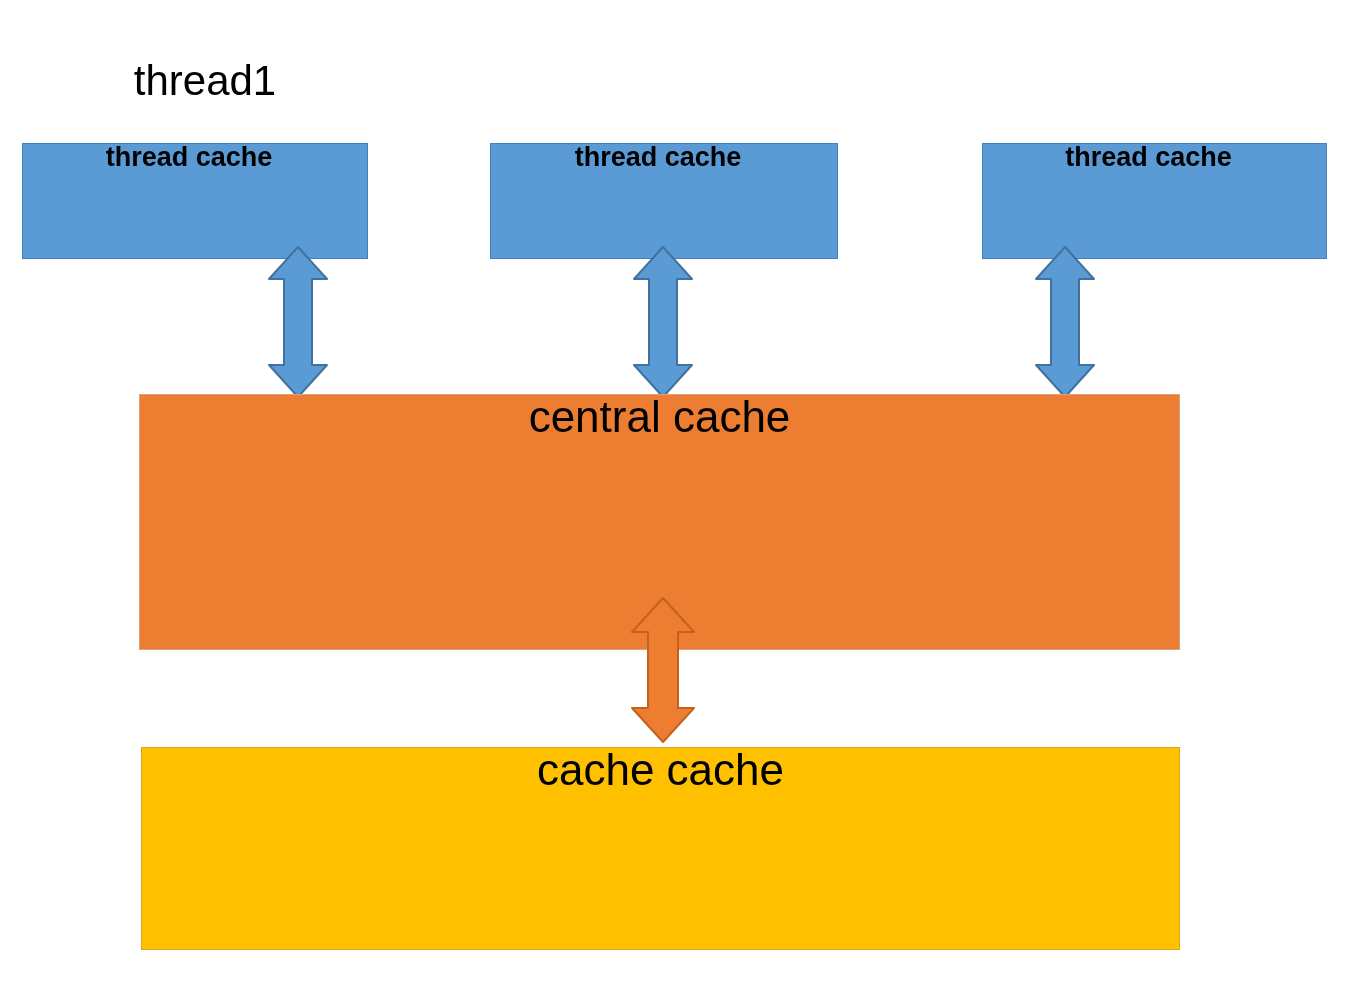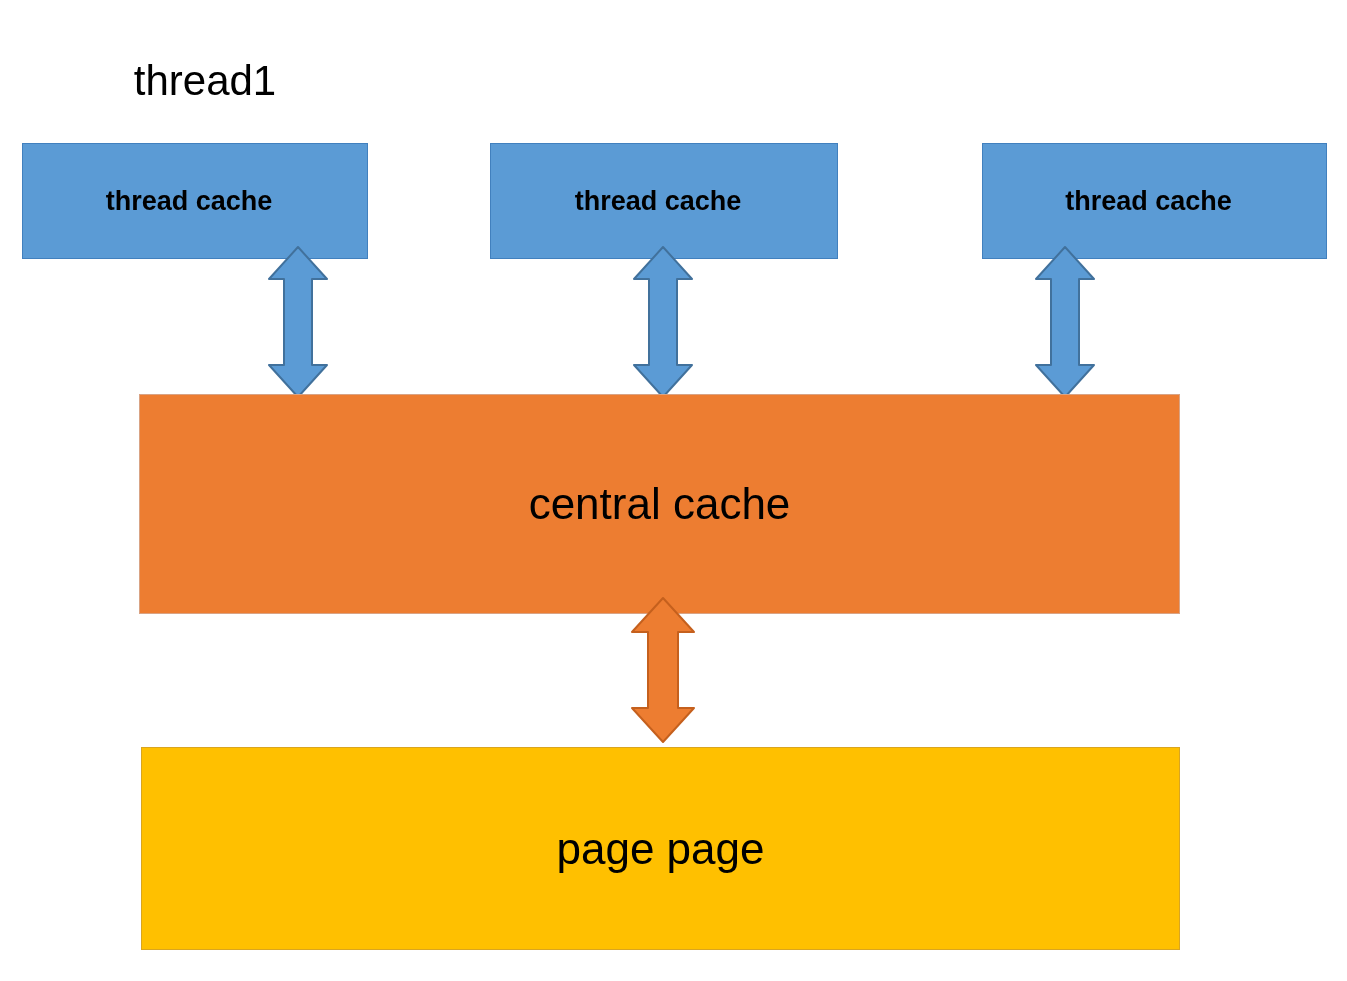--- a/index.html
+++ b/index.html
@@ -25,21 +25,20 @@
     text-align: center;
     white-space: nowrap;
     transform: translateX(-50%);
     font-weight: 400;
     margin-top: 40px;
   }
   .box {
     position: absolute;
     box-sizing: border-box;
     display: flex;
-    align-items: center;
     justify-content: center;
   }
   .thread-cache-box {
     background: #5B9BD5;
     border: 1px solid #4180BE;
   }
   .thread-cache-label {
     font-size: 27px;
     font-weight: bold;
     color: #000000;
@@ -100,27 +99,27 @@
       <polygon points="33,2 62,34 47,34 47,120 62,120 33,152 4,120 19,120 19,34 4,34" fill="#5B9BD5" stroke="#41719C" stroke-width="2" stroke-linejoin="round"></polygon>
     </svg>
   </div>
 
   <div class="arrow" style="left:1065px; top:245px;">
     <svg width="66" height="154" viewBox="0 0 66 154" aria-hidden="true">
       <polygon points="33,2 62,34 47,34 47,120 62,120 33,152 4,120 19,120 19,34 4,34" fill="#5B9BD5" stroke="#41719C" stroke-width="2" stroke-linejoin="round"></polygon>
     </svg>
   </div>
 
-  <div class="box central-cache-box" style="left:139px; top:394px; width:1041px; height:220px;">
+  <div class="box central-cache-box" style="left:139px; top:394px; width:1041px; height:256px;">
     <span class="big-label">central cache</span>
   </div>
 
   <div class="arrow" style="left:663px; top:596px;">
     <svg width="70" height="148" viewBox="0 0 70 148" aria-hidden="true">
       <polygon points="35,2 66,36 50,36 50,112 66,112 35,146 4,112 20,112 20,36 4,36" fill="#ED7D31" stroke="#C5601D" stroke-width="2" stroke-linejoin="round"></polygon>
     </svg>
   </div>
 
   <div class="box page-cache-box" style="left:141px; top:747px; width:1039px; height:203px;">
-    <span class="big-label">page page</span>
+    <span class="big-label">cache cache</span>
   </div>
 
 </div>
 
 </body></html>

